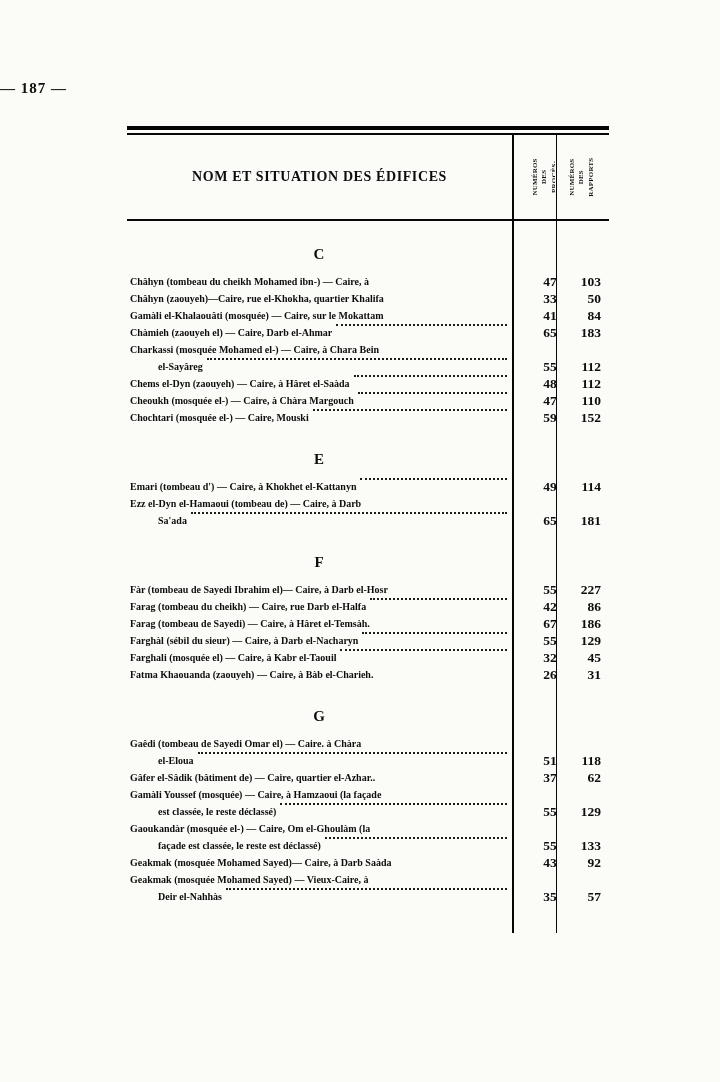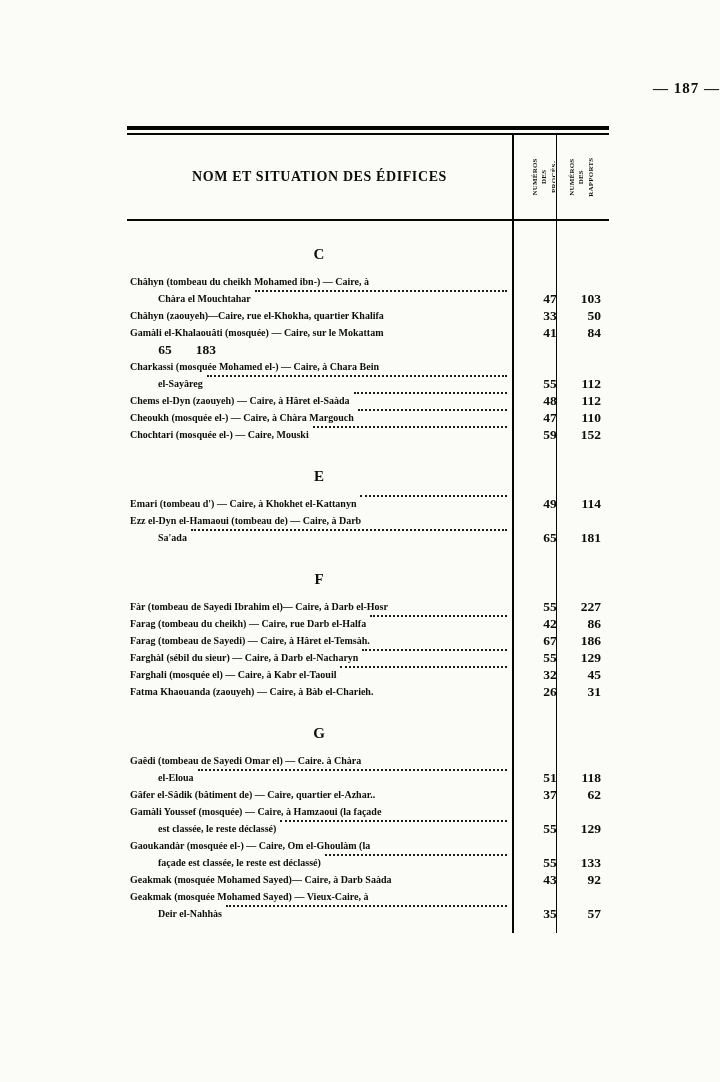--- a/index.html
+++ b/index.html
@@ -7,21 +7,21 @@
   body {
     background: #fbfbf8;
     font-family: "Liberation Serif", "DejaVu Serif", serif;
     color: #0d0d0d;
     -webkit-font-smoothing: antialiased;
   }
   .page { position: relative; width: 720px; height: 1082px; overflow: hidden; }
 
   .page-number {
     position: absolute; top: 80px; left: 0; width: 100%;
-    text-align: right; font-size: 15px; font-weight: bold; letter-spacing: 1px;
+    text-align: left; font-size: 15px; font-weight: bold; letter-spacing: 1px;
   }
 
   .table { position: absolute; left: 127px; top: 126px; width: 482px; }
 
   .top-rule { height: 9px; border-top: 4px solid #060606; border-bottom: 2px solid #060606; }
 
   .header-row { display: flex; height: 86px; border-bottom: 2px solid #060606; }
 
   .name-cell { width: 385px; }
   .pv-cell   { width: 43px; padding-left: 33px; }
@@ -99,40 +99,42 @@
         <div class="row heading-row">
           <div class="heading-cell">
             <div class="section-letter">C</div>
           </div>
           <div class="pv-cell"></div>
           <div class="rap-cell"></div>
         </div>
         <div class="row entry-row">
           <div class="name-cell">
             <div class="line"><div class="line-text">Châhyn (tombeau du cheikh Mohamed ibn-) — Caire, à</div></div>
-            <div class="line cont"><div class="line-text">Chàra el Mouchtahar</div><div class="leader"></div></div>
           </div>
           <div class="pv-cell num">47</div>
           <div class="rap-cell num">103</div>
         </div>
         <div class="row entry-row">
           <div class="name-cell">
             <div class="line"><div class="line-text">Châhyn (zaouyeh)—Caire, rue el-Khokha, quartier Khalifa</div></div>
           </div>
           <div class="pv-cell num">33</div>
           <div class="rap-cell num">50</div>
         </div>
         <div class="row entry-row">
           <div class="name-cell">
             <div class="line"><div class="line-text">Gamàli el-Khalaouâti (mosquée) — Caire, sur le Mokattam</div></div>
           </div>
           <div class="pv-cell num">41</div>
           <div class="rap-cell num">84</div>
         </div>
         <div class="row entry-row">
+          <div class="name-cell">
+            <div class="line"><div class="line-text">Chàmieh (zaouyeh el) — Caire, Darb el-Ahmar</div><div class="leader"></div></div>
+          </div>
           <div class="pv-cell num">65</div>
           <div class="rap-cell num">183</div>
         </div>
         <div class="row entry-row">
           <div class="name-cell">
             <div class="line"><div class="line-text">Charkassi (mosquée Mohamed el-) — Caire, à Chara Bein</div></div>
             <div class="line cont"><div class="line-text">el-Sayâreg</div><div class="leader"></div></div>
           </div>
           <div class="pv-cell num">55</div>
           <div class="rap-cell num">112</div>

